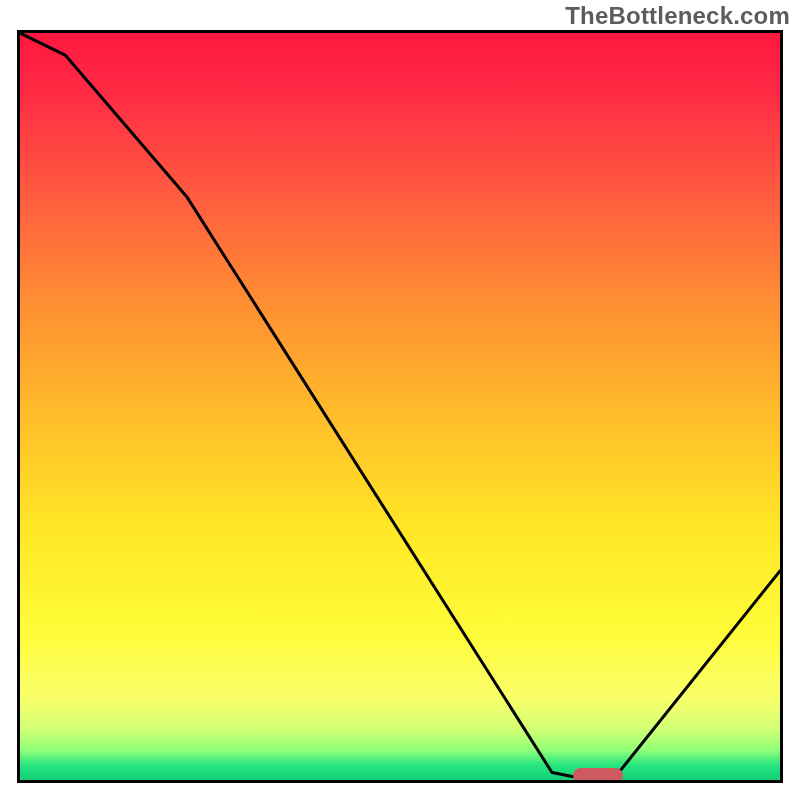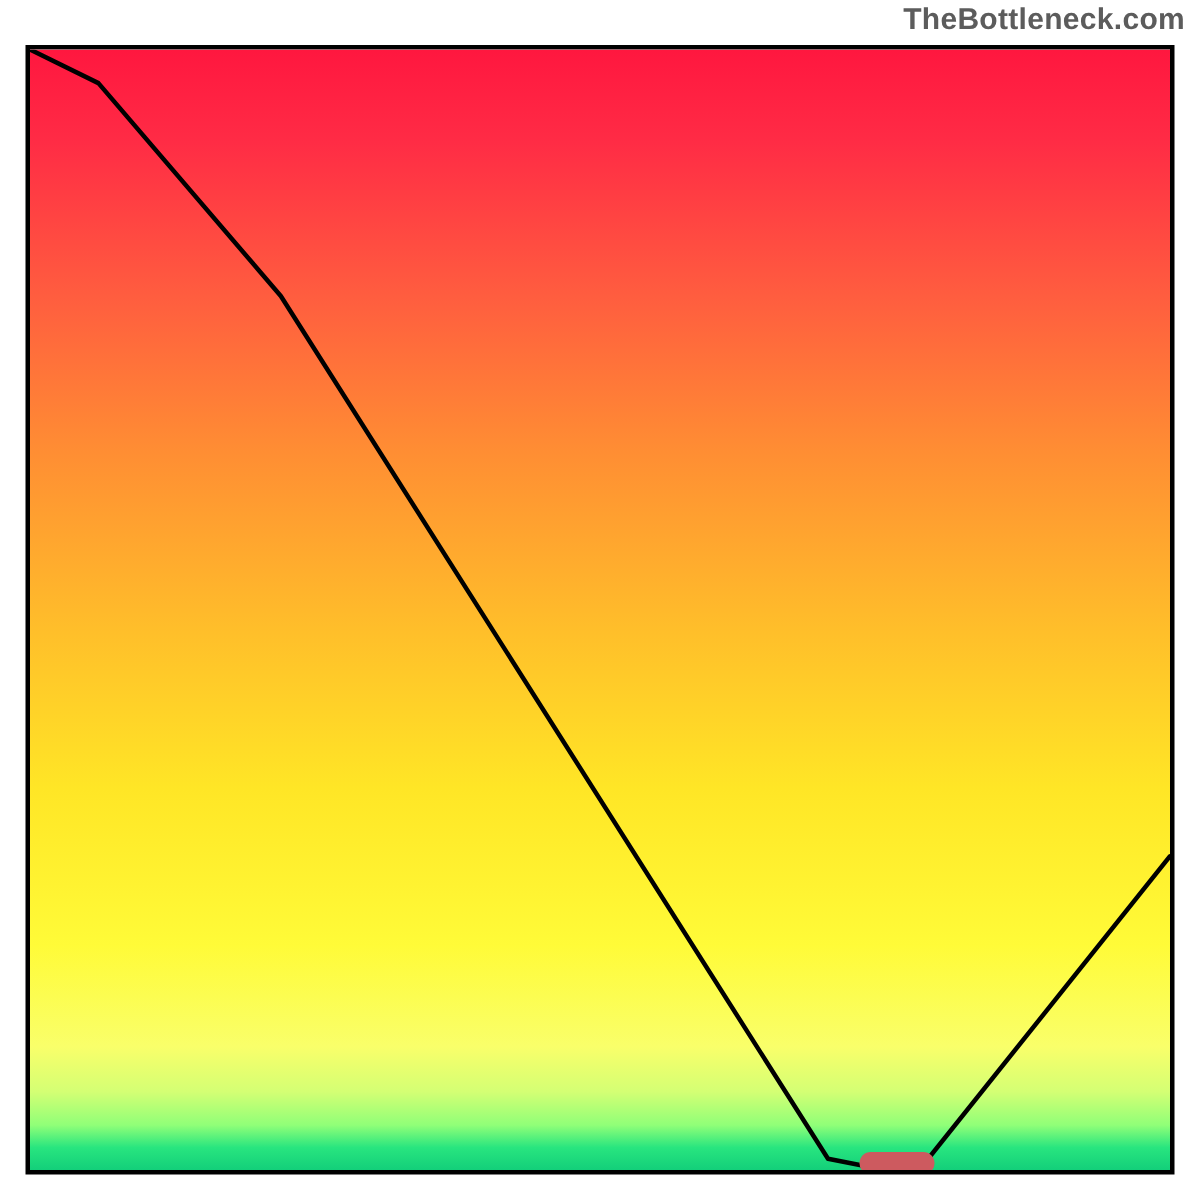--- a/index.html
+++ b/index.html
@@ -12,21 +12,21 @@
   }
   .container {
     position: relative;
     width: 800px;
     height: 800px;
   }
   .watermark {
     position: absolute;
     top: 2px;
     right: 10px;
-    font-size: 20px;
+    font-size: 24px;
     font-weight: bold;
     color: #5c5c5c;
     letter-spacing: 0.2px;
     font-family: Arial, Helvetica, sans-serif;
   }
   .plot {
     position: absolute;
     left: 17px;
     top: 30px;
     width: 766px;

